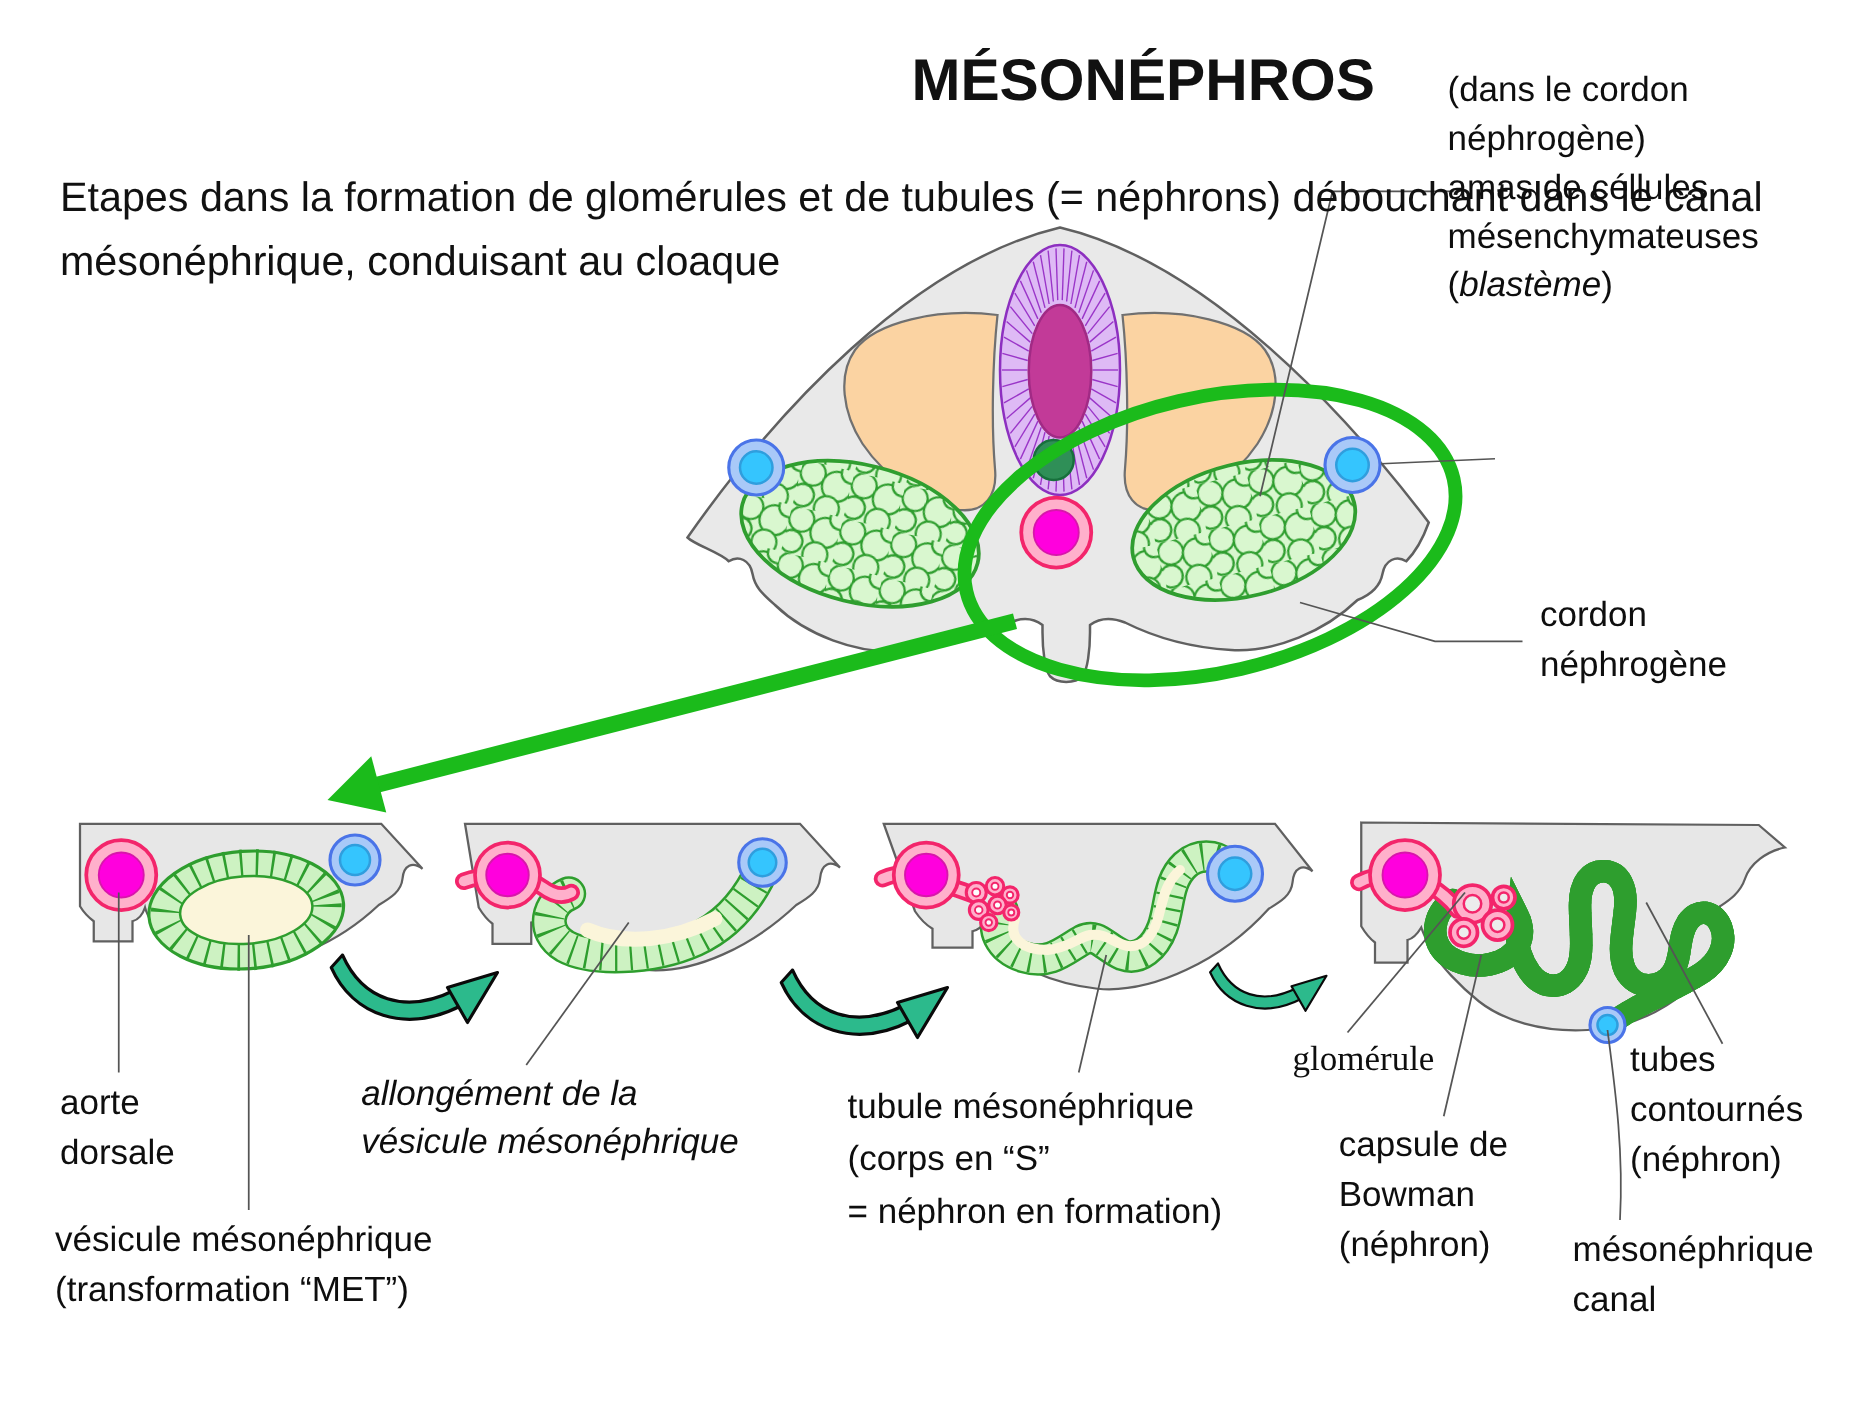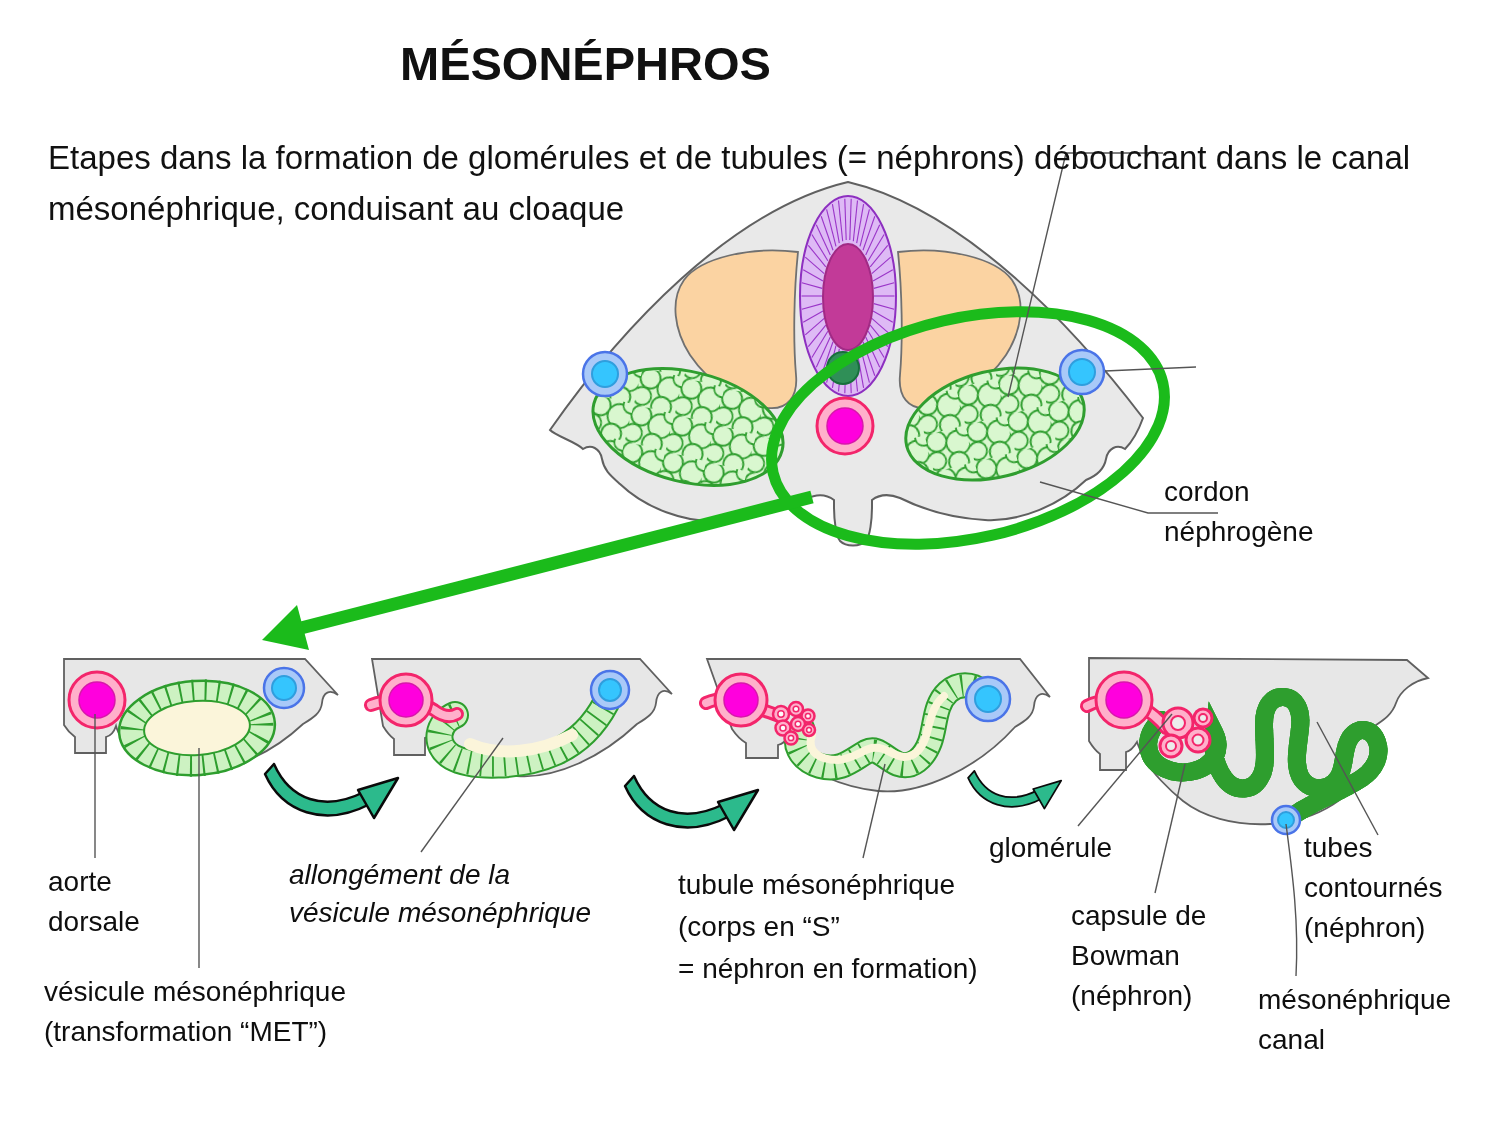--- a/index.html
+++ b/index.html
@@ -1,21 +1,21 @@
 <!DOCTYPE html>
 <html><head>
 <meta charset="utf-8">
 <style>
   html,body{margin:0;padding:0;background:#ffffff;}
   .canvas{position:relative;width:1500px;height:1125px;background:#fff;overflow:hidden;
           font-family:"Liberation Sans",sans-serif;color:#111;}
   svg.layer{position:absolute;left:0;top:0;}
   .lbl{position:absolute;white-space:nowrap;font-size:28px;line-height:40px;color:#0e0e0e;}
   .lbl span{display:block;}
-  .title{position:absolute;left:400px;top:36px;width:700px;text-align:left;
+  .title{position:absolute;left:400px;top:36px;width:700px;text-align:right;
          font-size:47px;font-weight:700;letter-spacing:0px;}
   .intro{position:absolute;left:48px;top:132px;font-size:33px;line-height:51px;}
   .blk-right-top{left:1158px;top:52px;line-height:39px;}
   .ital{font-style:italic;}
   .inline span{display:inline;}
 </style>
 </head>
 <body>
 
 <div class="canvas">
@@ -344,23 +344,30 @@
 <div class="title">MÉSONÉPHROS</div>
 
 <div class="intro">
   <span>Etapes dans la formation</span>
   <span>de glomérules et de tubules</span>
   <span>(= néphrons) débouchant</span>
   <span>dans le canal mésonéphrique,</span>
   <span>conduisant au cloaque</span>
 </div>
 
-
-
-<div class="lbl" style="left:1164px;top:472px;">
+<div class="lbl blk-right-top">
+  <span>(dans le cordon</span>
+  <span>néphrogène)</span>
+  <span>amas de céllules</span>
+  <span>mésenchymateuses</span>
+  <span class="inline"><span>(</span><span class="ital">blastème</span><span>)</span></span>
+</div>
+
+
+<div class="lbl" style="left:1232px;top:472px;">
   <span>cordon</span>
   <span>néphrogène</span>
 </div>
 
 <div class="lbl" style="left:48px;top:862px;">
   <span>aorte</span>
   <span>dorsale</span>
 </div>
 
 <div class="lbl" style="left:44px;top:972px;">
@@ -372,21 +379,21 @@
   <span>allongément de la</span>
   <span>vésicule mésonéphrique</span>
 </div>
 
 <div class="lbl" style="left:678px;top:864px;line-height:42px;">
   <span>tubule mésonéphrique</span>
   <span>(corps en “S”</span>
   <span>= néphron en formation)</span>
 </div>
 
-<div class="lbl" style="left:989px;top:828px;">glomérule</div>
+<div class="lbl" style="left:1034px;top:828px;font-family:Liberation Serif, serif;">glomérule</div>
 
 <div class="lbl" style="left:1071px;top:896px;">
   <span>capsule de</span>
   <span>Bowman</span>
   <span>(néphron)</span>
 </div>
 
 <div class="lbl" style="left:1258px;top:980px;">
   <span>mésonéphrique</span>
   <span>canal</span>

